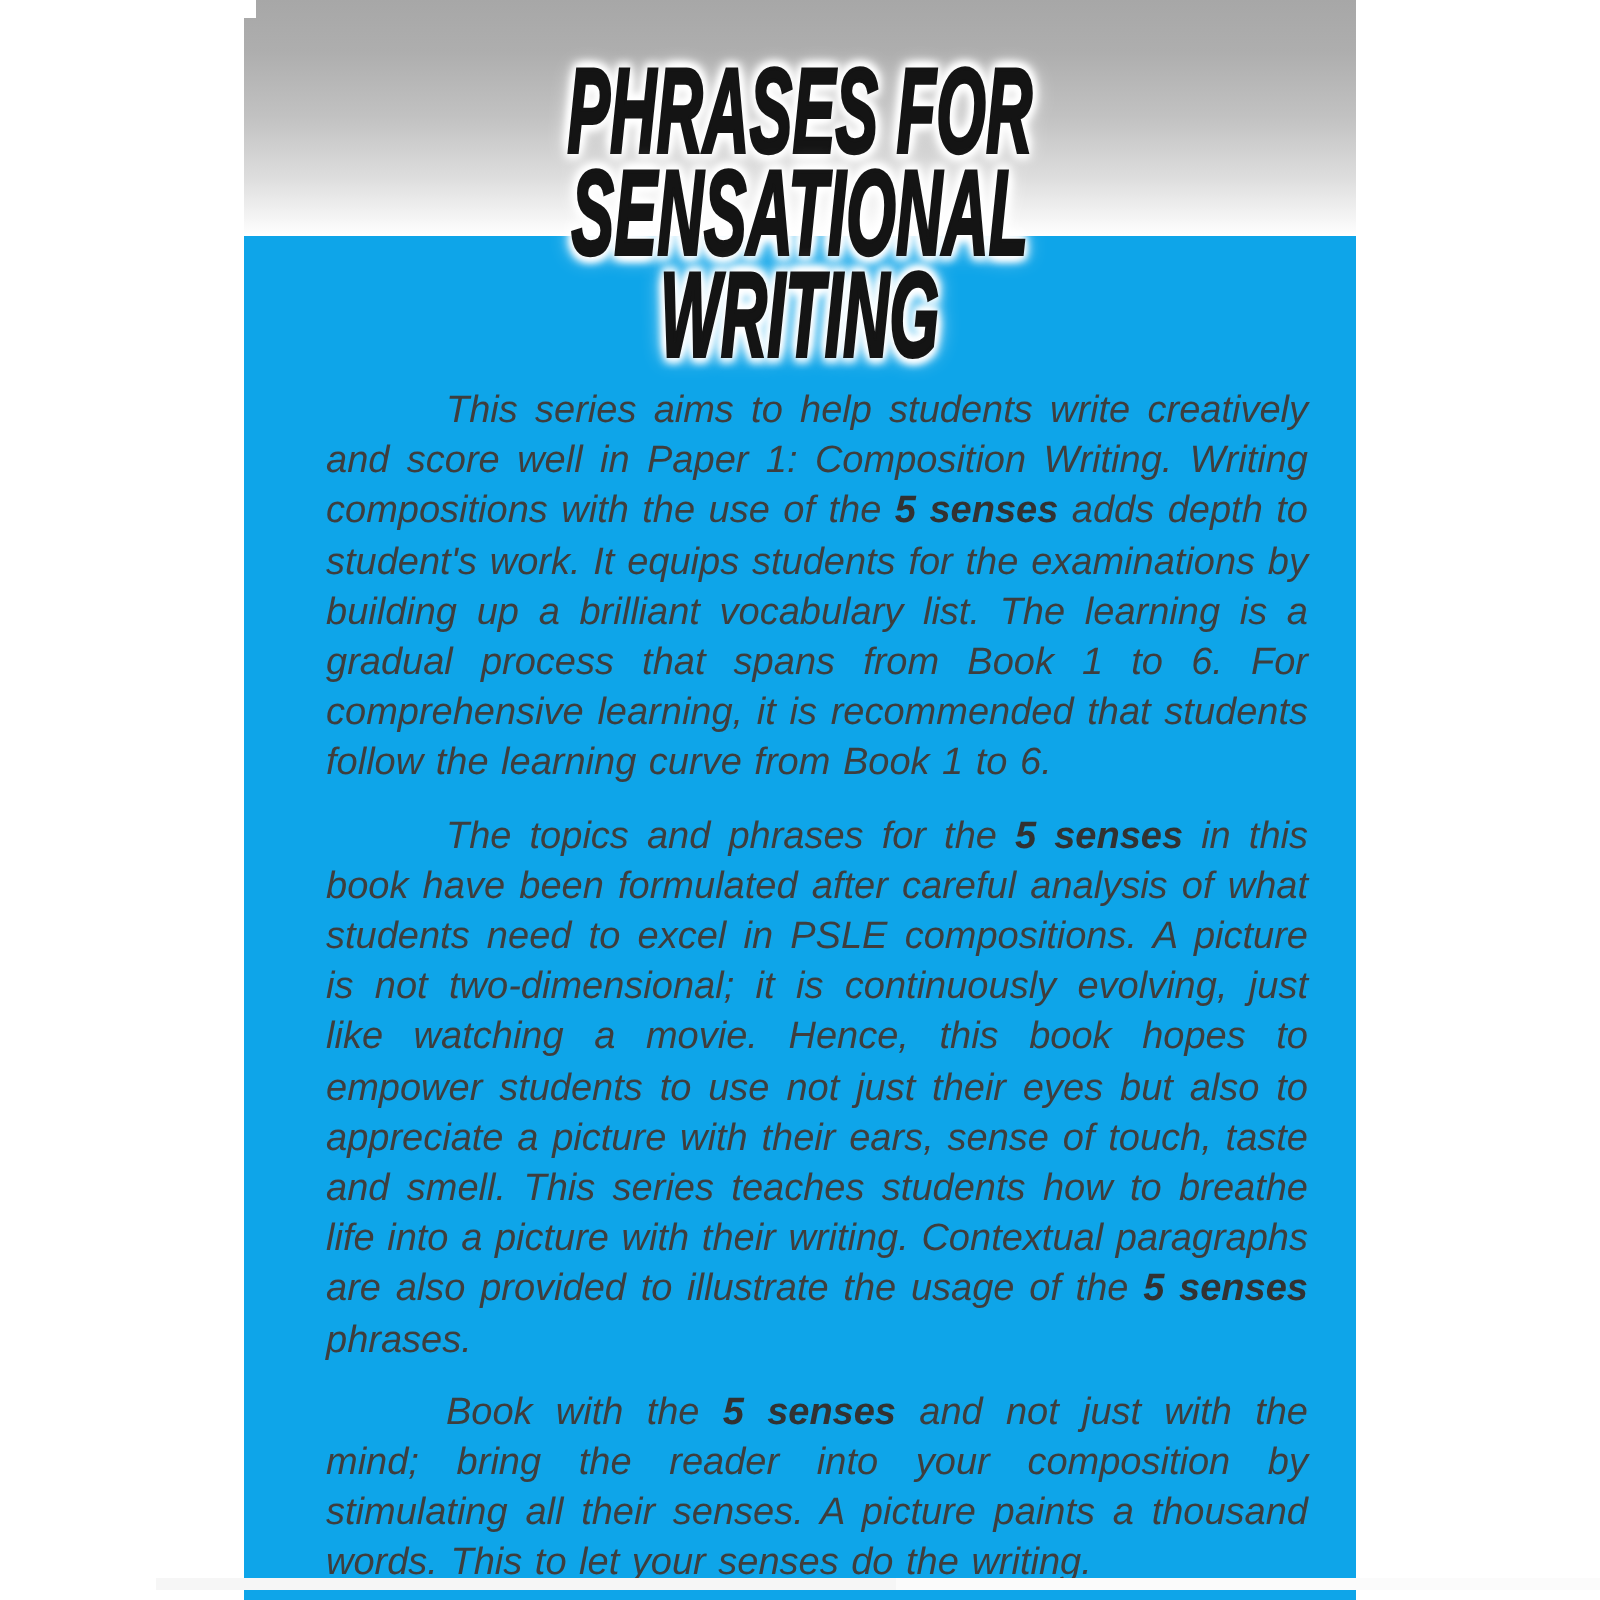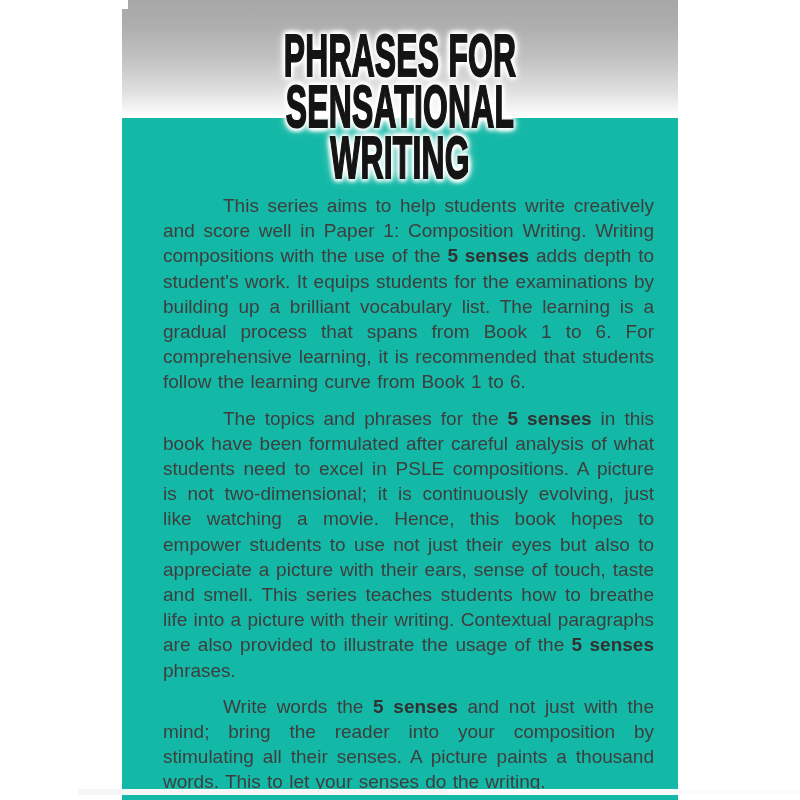--- a/index.html
+++ b/index.html
@@ -17,21 +17,22 @@
     height: 800px;
     background: #ffffff;
   }
   
   .page {
     position: absolute;
     left: 122px;
     top: 0;
     width: 556px;
     height: 800px;
-    background: #14b8a6;
+    background: #0ea5e9;
+    font-style: italic;
   }
   
   .banner {
     position: absolute;
     top: 0;
     left: 0;
     width: 100%;
     height: 118px;
     background: linear-gradient(180deg,
       #a7a7a7 0%,
@@ -123,18 +124,18 @@
       <div class="corner-notch"></div>
     </div>
     <h1 class="title">
       <span class="title-line">PHRASES FOR</span>
       <span class="title-line">SENSATIONAL</span>
       <span class="title-line">WRITING</span>
     </h1>
     <div class="content">
         <p class="para"><span>This series aims to help students write creatively and score well in Paper 1: Composition Writing. Writing compositions with the use of the </span><span class="bold">5 senses</span><span> adds depth to student's work. It equips students for the examinations by building up a brilliant vocabulary list. The learning is a gradual process that spans from Book 1 to 6. For comprehensive learning, it is recommended that students follow the learning curve from Book 1 to 6.</span></p>
         <p class="para"><span>The topics and phrases for the </span><span class="bold">5 senses</span><span> in this book have been formulated after careful analysis of what students need to excel in PSLE compositions. A picture is not two-dimensional; it is continuously evolving, just like watching a movie. Hence, this book hopes to empower students to use not just their eyes but also to appreciate a picture with their ears, sense of touch, taste and smell. This series teaches students how to breathe life into a picture with their writing. Contextual paragraphs are also provided to illustrate the usage of the </span><span class="bold">5 senses</span><span> phrases.</span></p>
-        <p class="para"><span>Write words the </span><span class="bold">5 senses</span><span> and not just with the mind; bring the reader into your composition by stimulating all their senses. A picture paints a thousand words. This to let your senses do the writing.</span></p>
+        <p class="para"><span>Book with the </span><span class="bold">5 senses</span><span> and not just with the mind; bring the reader into your composition by stimulating all their senses. A picture paints a thousand words. This to let your senses do the writing.</span></p>
       </div>
   </div>
   <div class="scan-strip-left"></div>
   <div class="scan-strip-right"></div>
 </div>
 
 </body></html>

